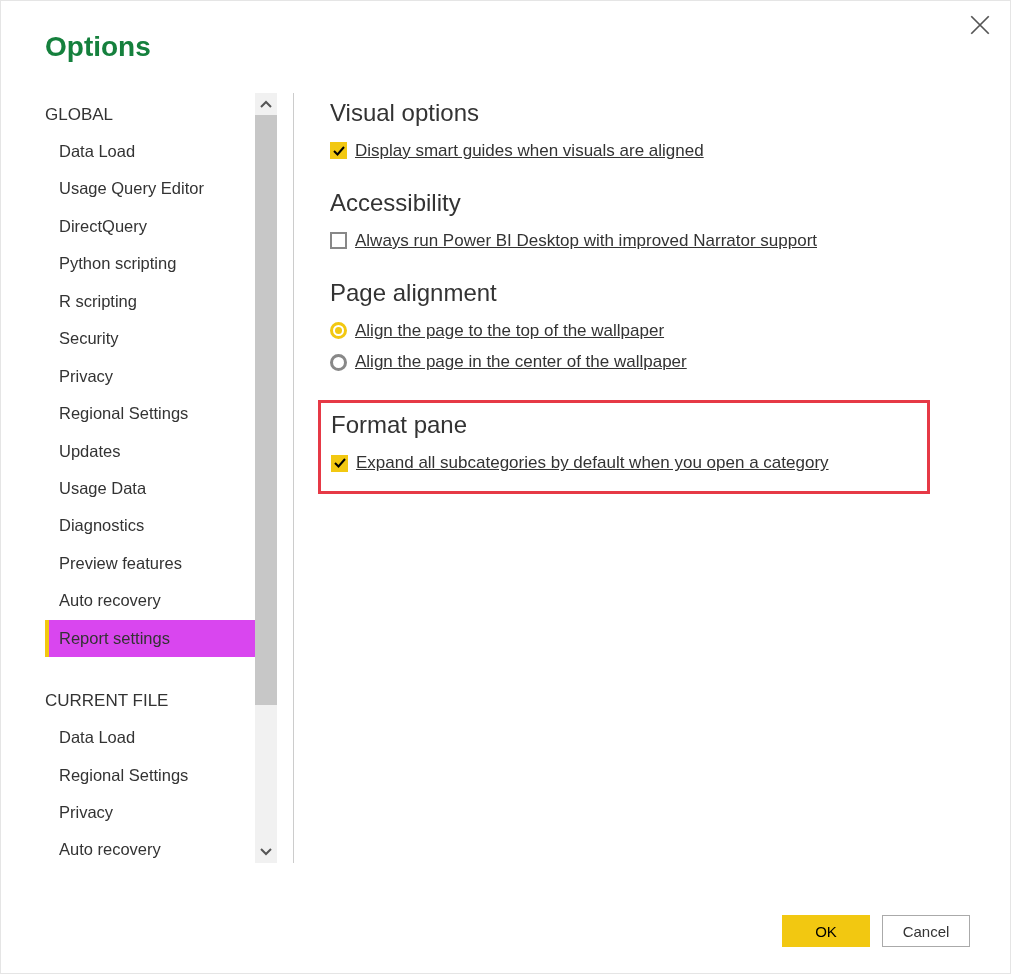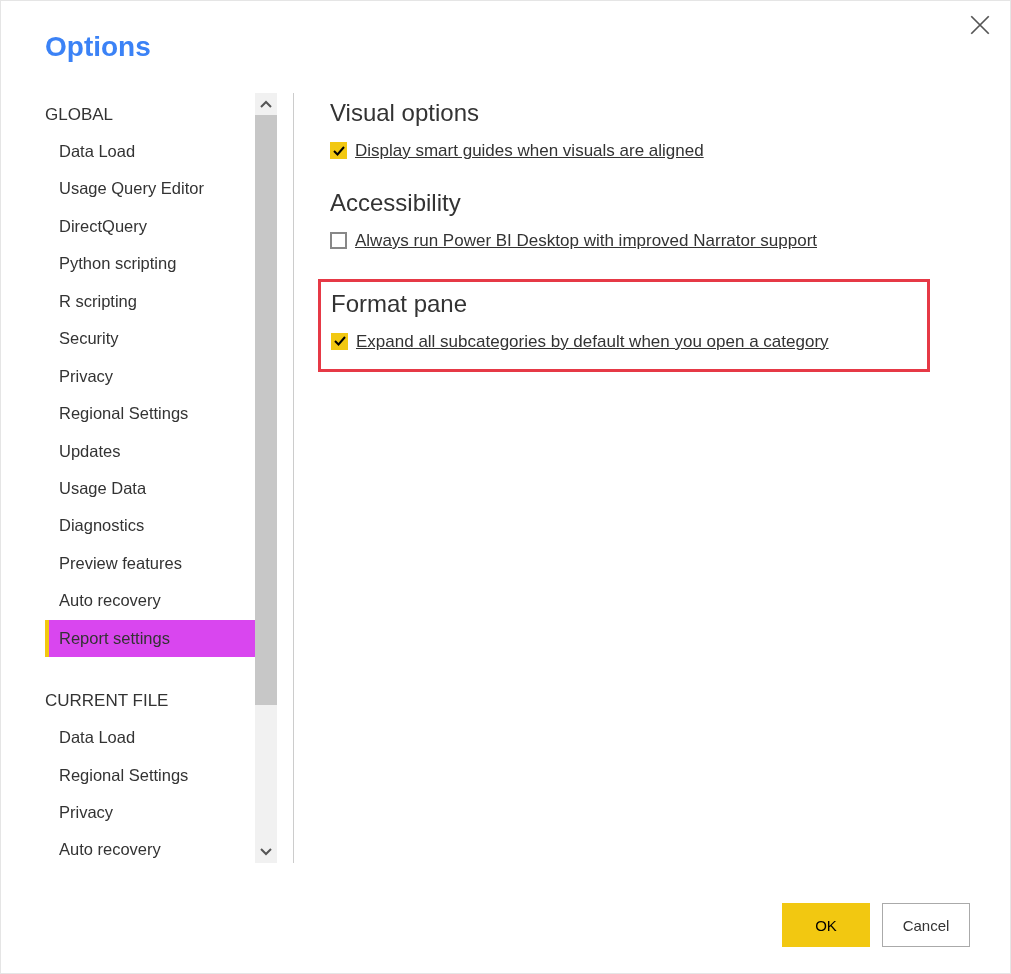--- a/index.html
+++ b/index.html
@@ -13,21 +13,21 @@
     position: relative;
     border: 1px solid #e5e5e5;
   }
   .dialog-header {
     padding: 30px 44px 20px 44px;
     position: relative;
   }
   .dialog-title {
     font-size: 28px;
     font-weight: 700;
-    color: #3b82f6;
+    color: #15803d;
   }
   .close-btn {
     position: absolute;
     top: 14px;
     right: 20px;
     width: 20px;
     height: 20px;
     cursor: pointer;
     color: #555;
   }
@@ -171,21 +171,21 @@
   .highlight-box .group-title { margin-top: 0; }
   .footer {
     position: absolute;
     bottom: 26px;
     right: 40px;
     display: flex;
     gap: 12px;
   }
   .btn {
     min-width: 88px;
-    height: 44px;
+    height: 32px;
     border: 1px solid #aaa;
     background: #fff;
     font-size: 15px;
     color: #333;
     cursor: pointer;
     display: flex;
     align-items: center;
     justify-content: center;
   }
   .btn.primary {
@@ -264,20 +264,31 @@
     <div class="group">
       <div class="group-title">Accessibility</div>
       <div class="option-row">
         <div class="checkbox">
           
         </div>
         <span>Always run Power BI Desktop with improved Narrator support</span>
       </div>
     </div>
 
+    <div class="group">
+      <div class="group-title">Page alignment</div>
+      <div class="option-row">
+        <div class="radio selected"></div>
+        <span>Align the page to the top of the wallpaper</span>
+      </div>
+      <div class="option-row">
+        <div class="radio"></div>
+        <span>Align the page in the center of the wallpaper</span>
+      </div>
+    </div>
 
     <div class="highlight-box">
       <div class="group-title">Format pane</div>
       <div class="option-row" style="margin-bottom:0;">
         <div class="checkbox checked">
           <svg viewBox="0 0 12 12">
               <path d="M1 6 L4.5 9.5 L11 2" stroke="#000" stroke-width="2" fill="none"></path>
             </svg>
         </div>
         <span>Expand all subcategories by default when you open a category</span>

